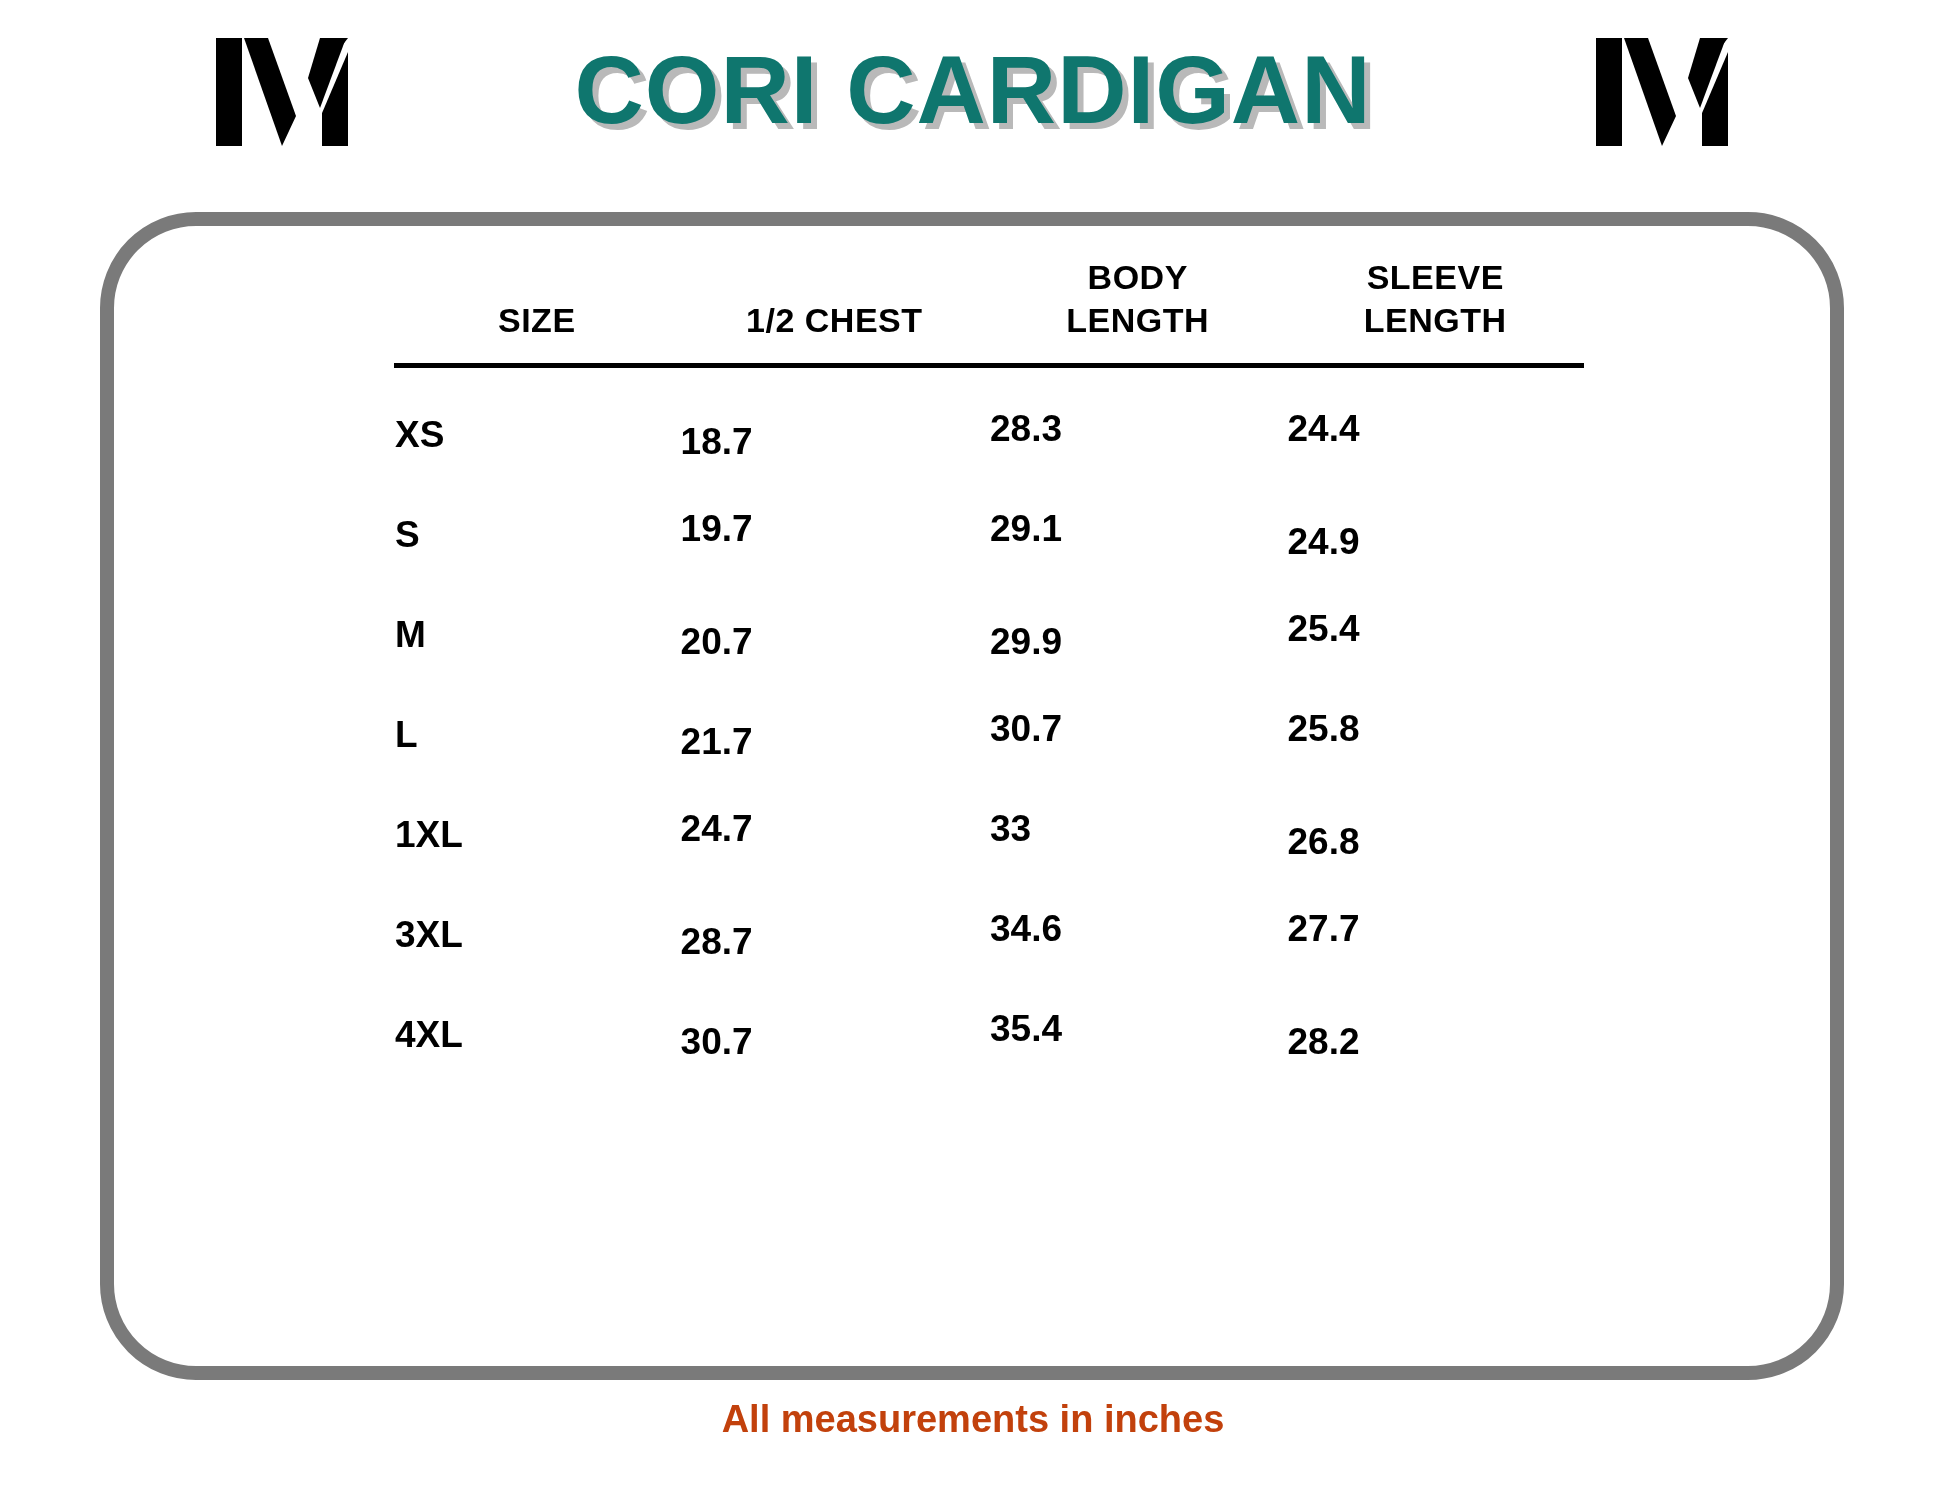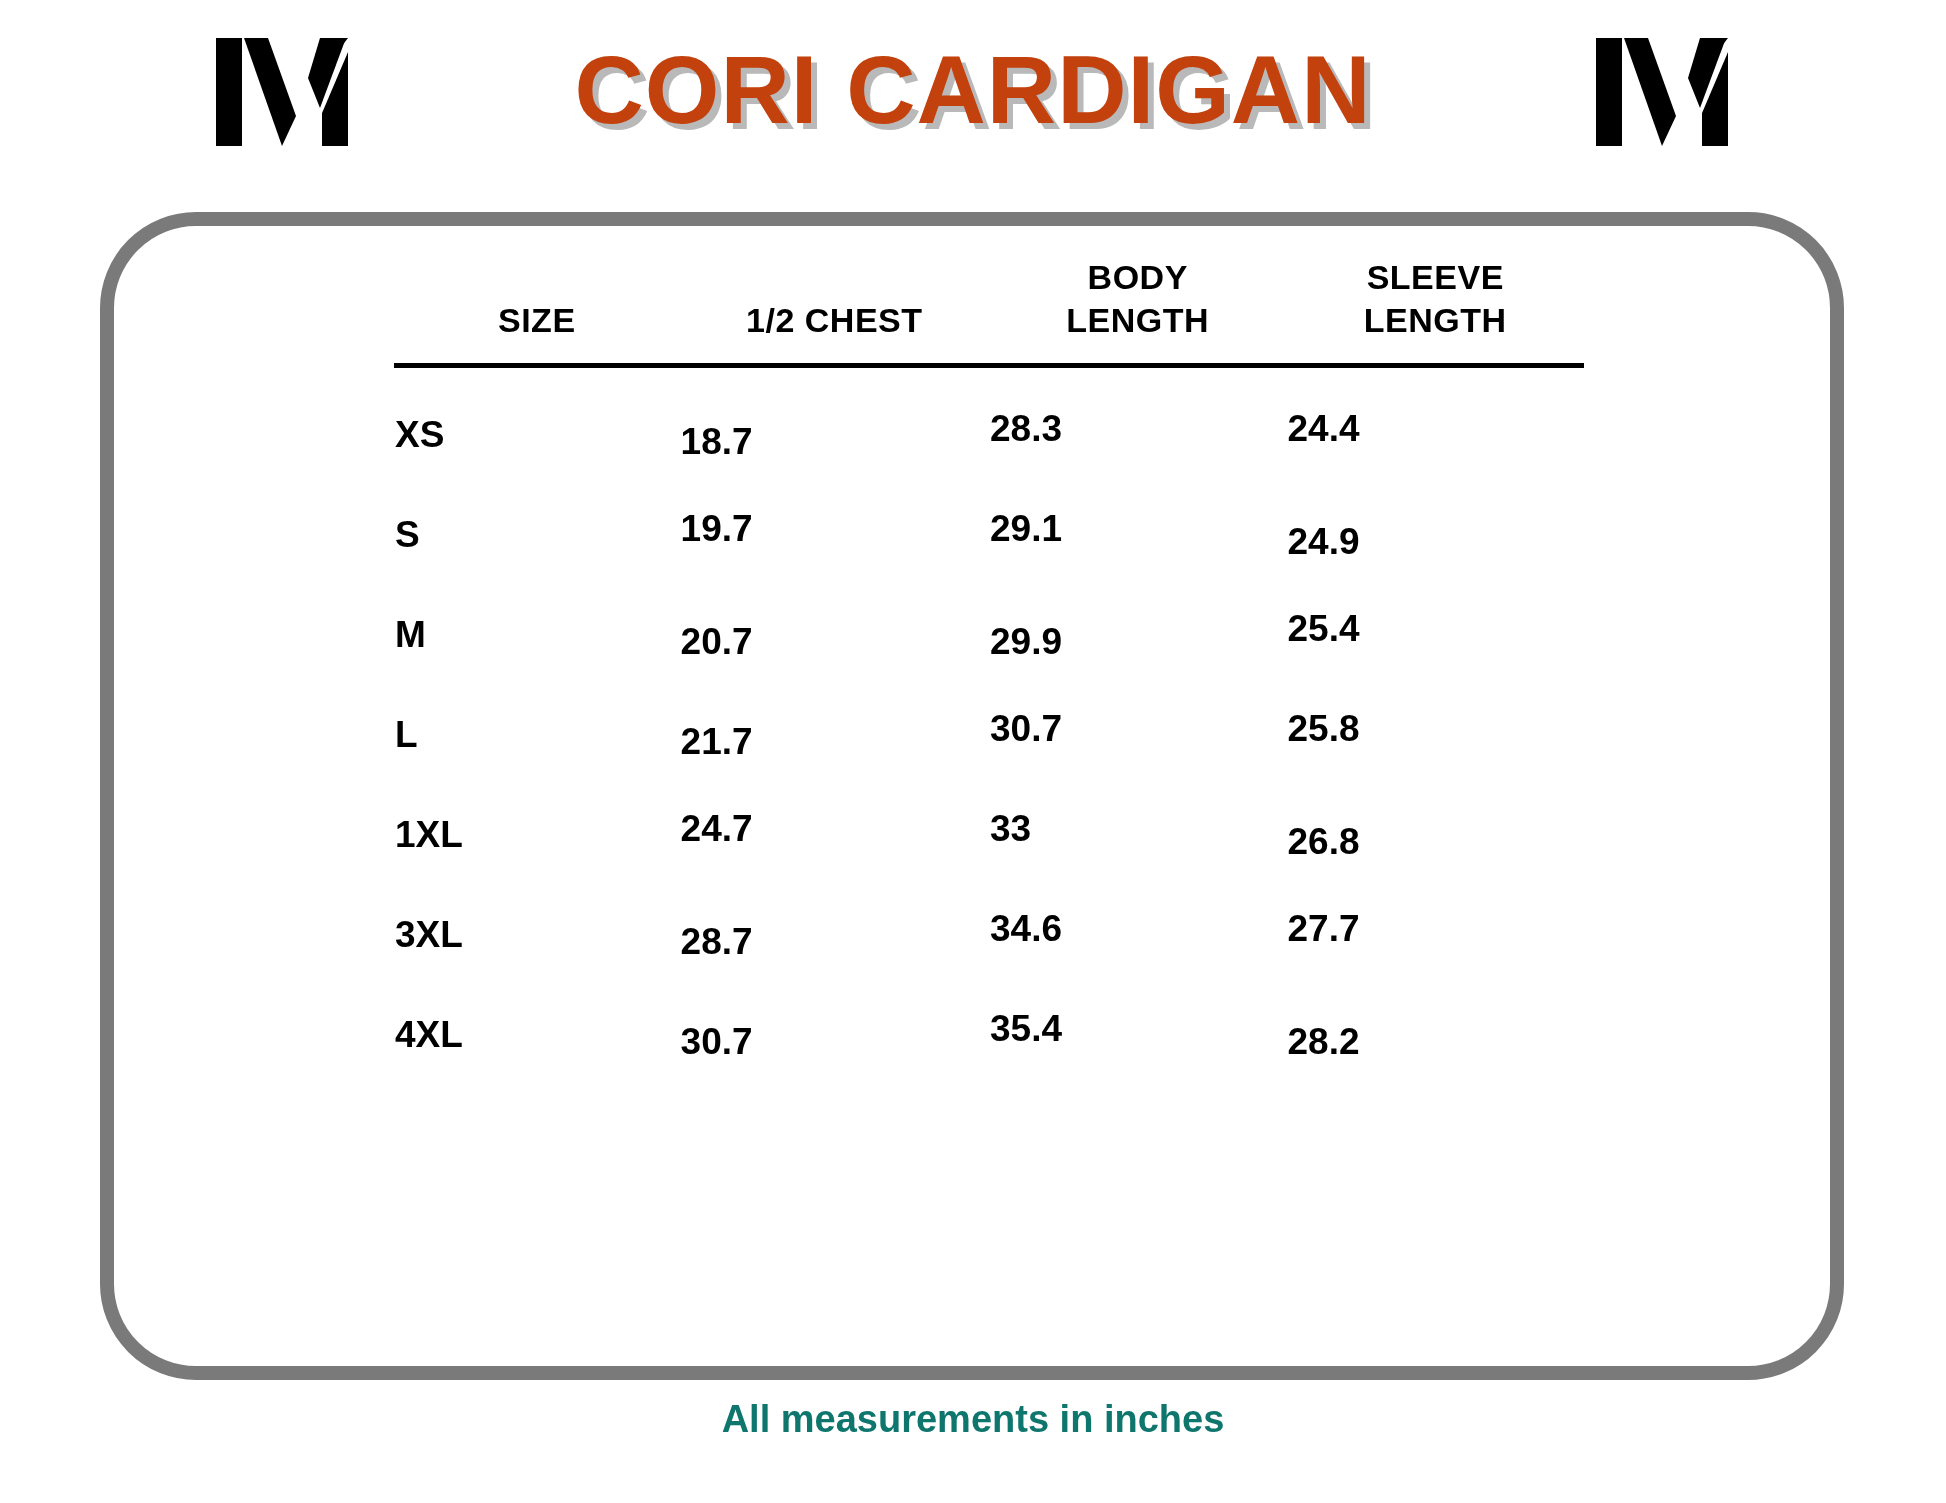--- a/index.html
+++ b/index.html
@@ -30,21 +30,21 @@
     width: 132px;
     height: 108px;
   }
   .logo-left { left: 216px; }
   .logo-right { right: 218px; }
 
   .title {
     font-size: 96px;
     font-weight: bold;
     letter-spacing: 1px;
-    color: #c2410c;
+    color: #0f766e;
     text-shadow: 6px 6px 0 #b9b9b9;
     white-space: nowrap;
     line-height: 1;
     margin-top: 10px;
   }
 
   
   .card {
     position: absolute;
     left: 100px;
@@ -100,21 +100,21 @@
   .jit-dn { position: relative; top: 7px; }
 
   .footnote {
     position: absolute;
     top: 1398px;
     left: 0;
     width: 100%;
     text-align: center;
     font-size: 38px;
     font-weight: bold;
-    color: #0f766e;
+    color: #c2410c;
   }
 </style>
 </head>
 <body>
 
 <div class="header">
 
   <span class="logo logo-left">
     <svg viewBox="0 0 132 108" width="132" height="108" aria-hidden="true">
       <polygon points="0,0 26,0 26,108 0,108" fill="#000000"></polygon>

